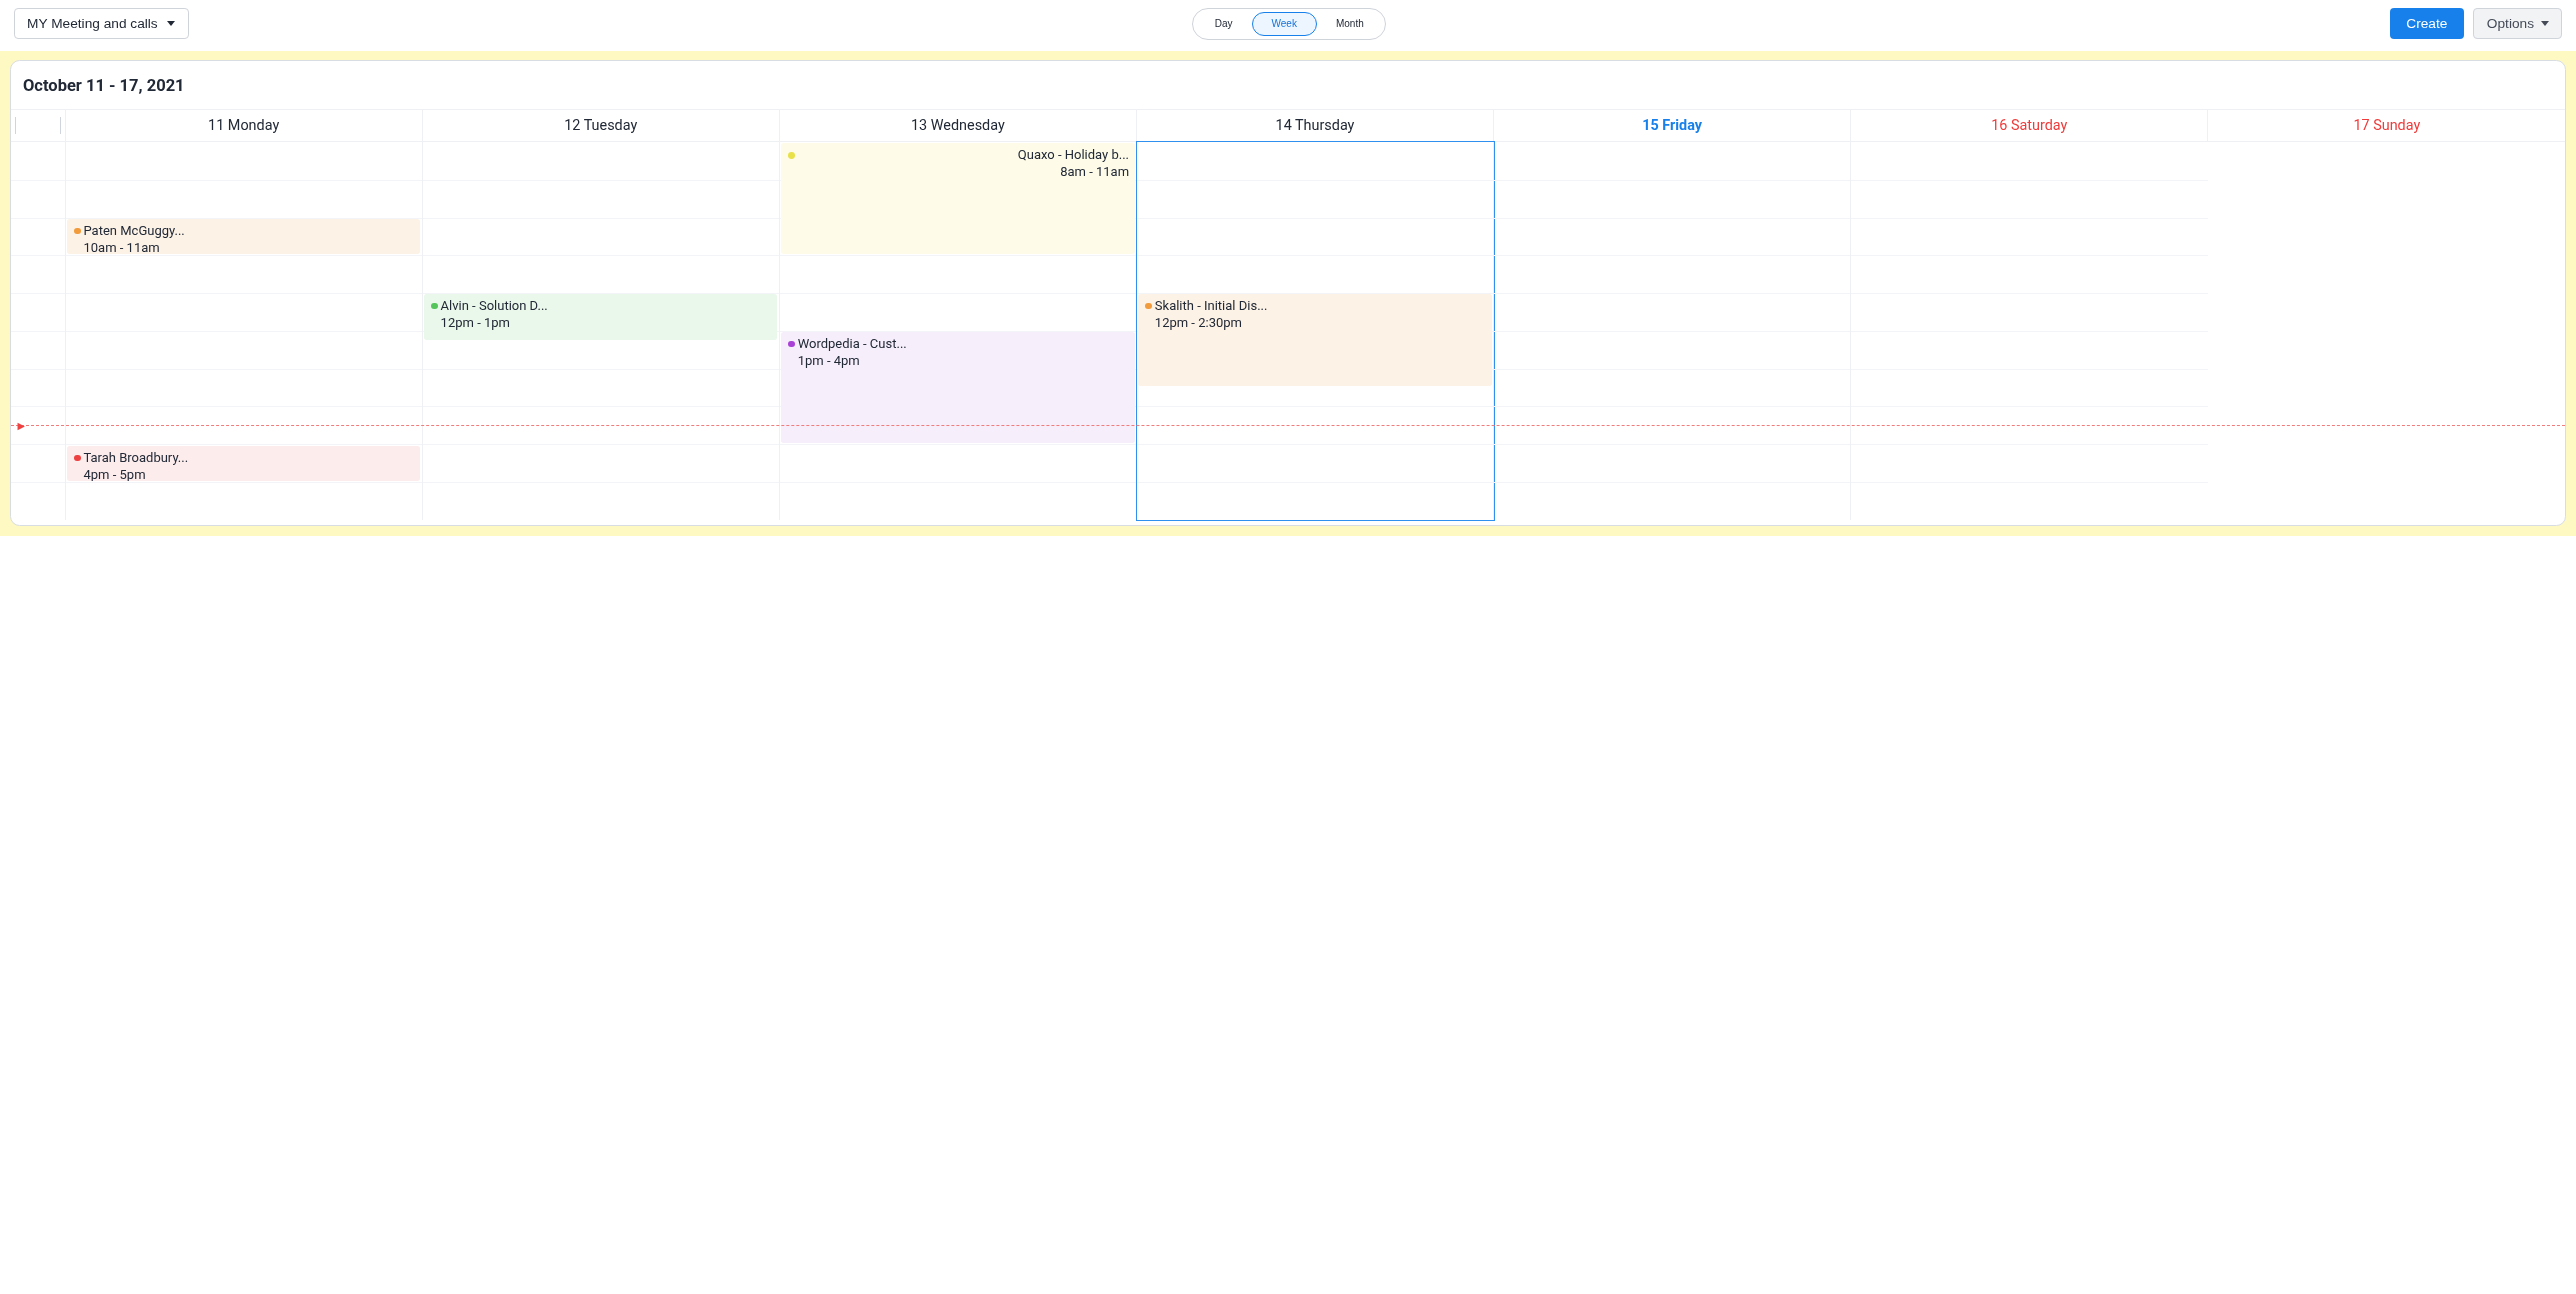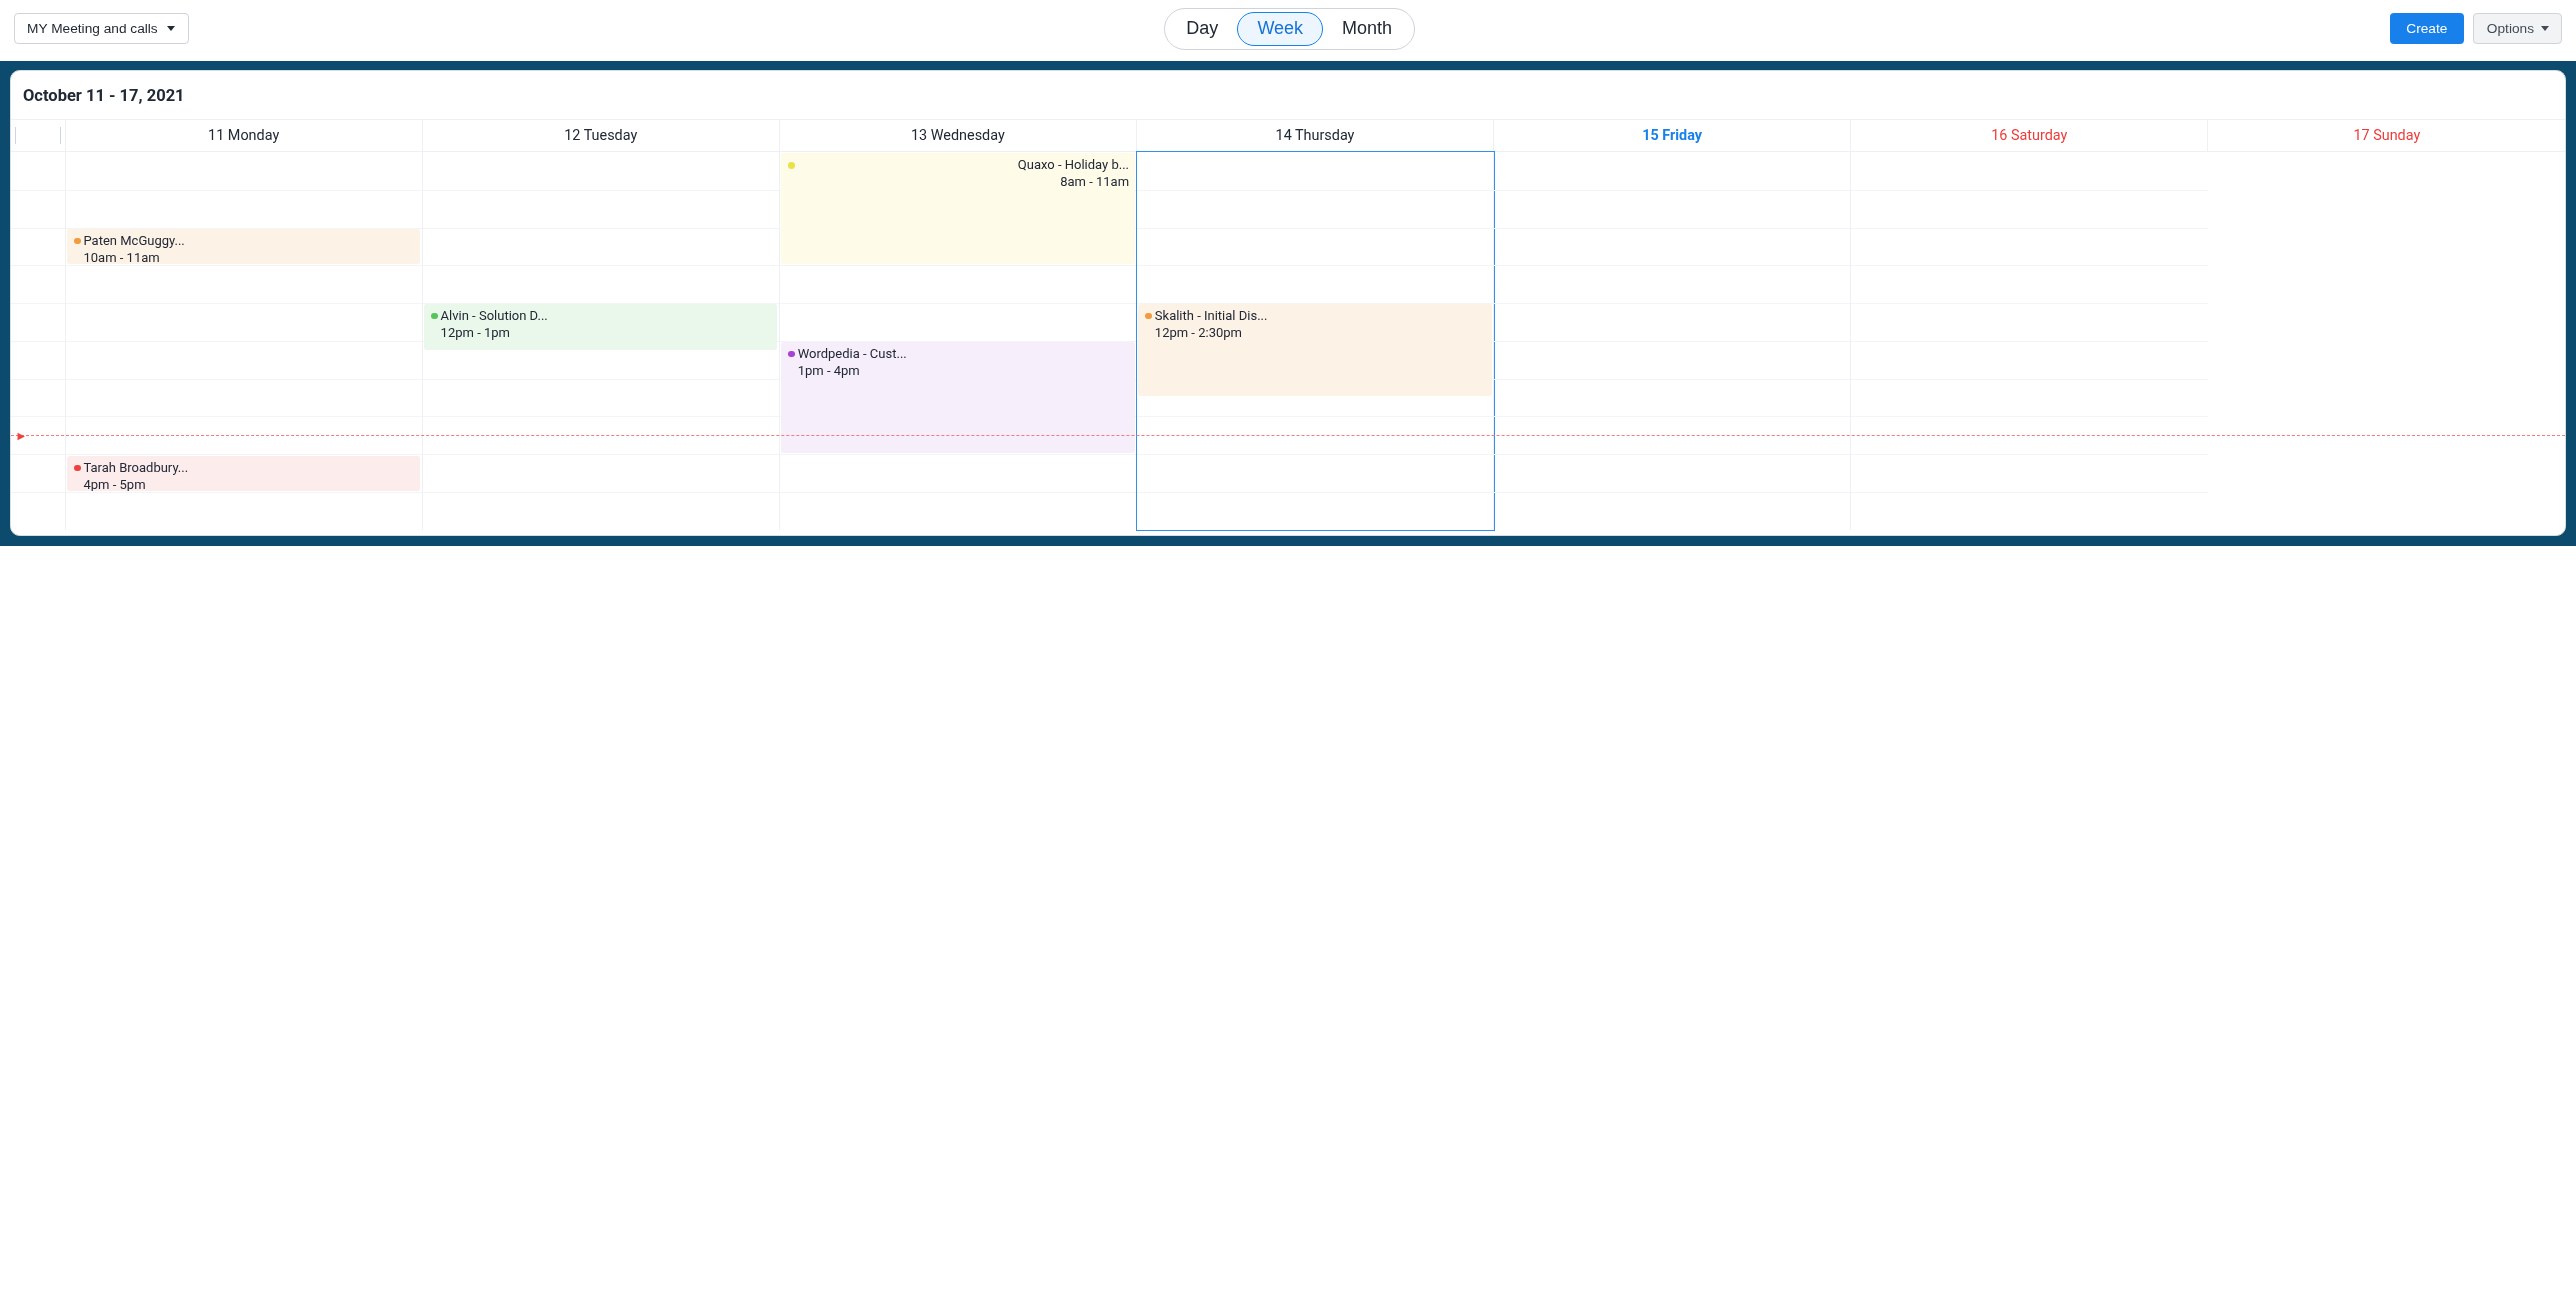--- a/index.html
+++ b/index.html
@@ -36,21 +36,21 @@
     .view-toggle {
       margin: 0 auto;
       display: inline-flex;
       border: 0.7px solid #cfd3da;
       border-radius: 686px;
       padding: 2.7px;
     }
     .view-toggle button {
       border: none;
       background: transparent;
-      font-size: 18px;
+      font-size: 10px;
       padding: 5.5px 19px;
       border-radius: 686px;
       cursor: pointer;
       color: #222936;
     }
     .view-toggle button.active {
       border: 0.7px solid #1780ea;
       background: #edf6ff;
       color: #1672d8;
     }
@@ -75,21 +75,21 @@
       padding: 6.9px 12.4px;
       font-size: 13.7px;
       display: inline-flex;
       align-items: center;
       gap: 6.9px;
       cursor: pointer;
     }
     .btn-secondary .chevron-down { border-top-color: #444b57; }
 
     .page-body {
-      background: #0c4a6e;
+      background: #fef9c3;
       padding: 9.6px;
     }
     .panel {
       background: #fff;
       border: 0.7px solid #d8dde3;
       border-radius: 9.6px;
       padding: 0 0 5.5px 0;
       overflow: hidden;
     }
     .panel-title {

